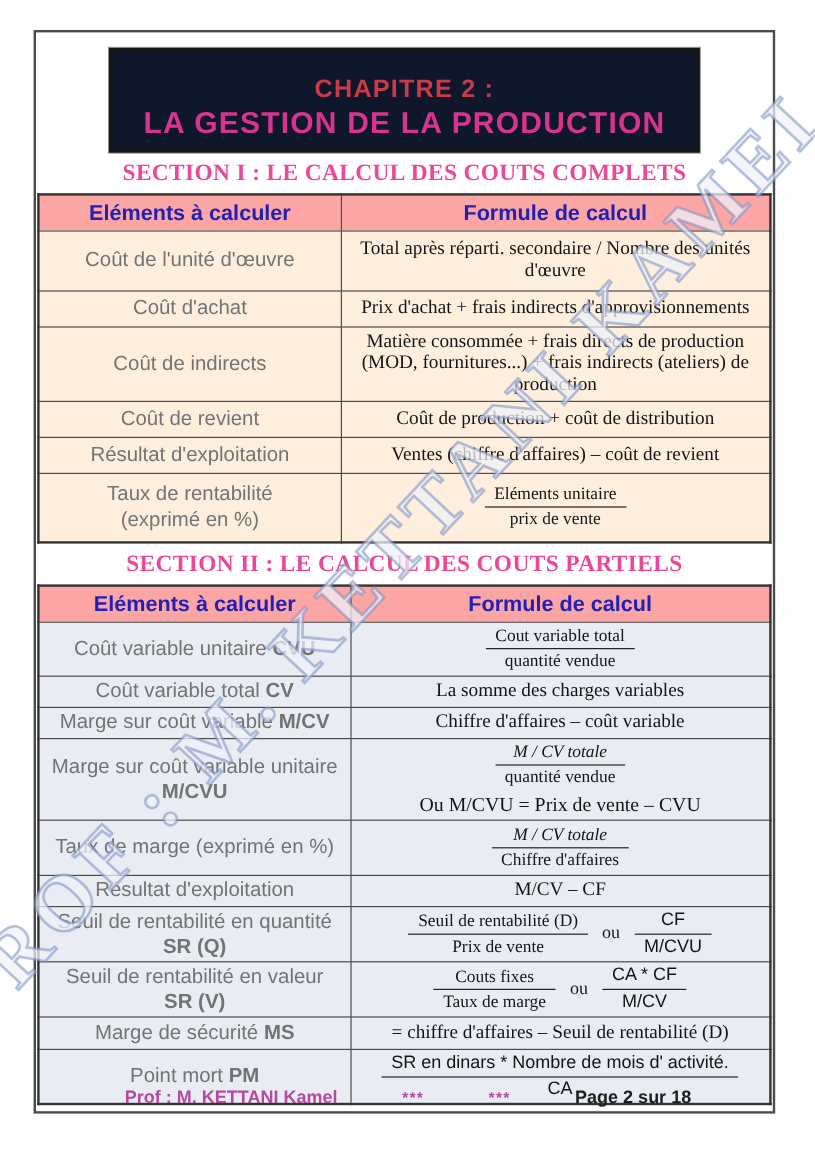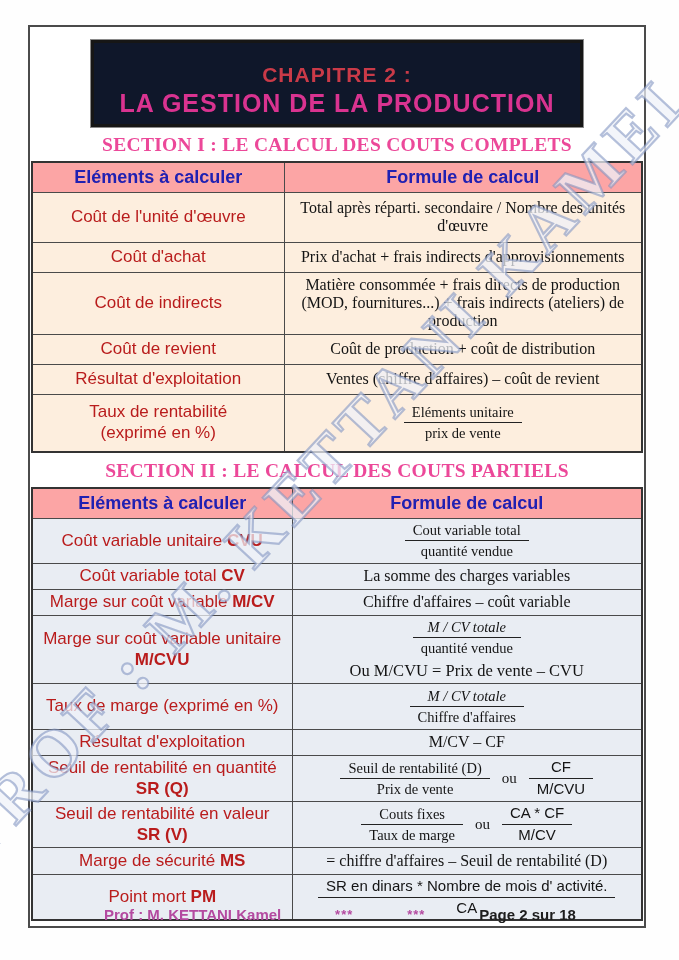--- a/index.html
+++ b/index.html
@@ -16,21 +16,21 @@
   .section-title{text-align:center;font-family:"Liberation Serif",serif;font-weight:700;
                  font-size:19.5px;color:#ec4899;margin-top:7px;letter-spacing:0.3px;}
   
   table.fm{border-collapse:collapse;width:610px;margin:5px auto 0;table-layout:fixed;
            border:2px solid #333;}
   table.fm th,table.fm td{border:1px solid #4a4a4a;padding:2px 6px;vertical-align:middle;box-sizing:border-box;}
   table.fm th{background:#fca5a5;color:#2020b2;font-size:18px;font-weight:700;text-align:center;height:30px;}
   col.c1{width:252px;} col.c2{width:358px;}
   .t1 td{background:#fdeede;}
   .t2 td{background:#e9edf3;}
-  td.el{text-align:center;font-size:17px;color:#b91c1c;}
+  td.el{text-align:center;font-size:17px;color:#737373;}
   td.el .ab{font-weight:700;}
   td.el .ab2{display:block;font-weight:700;margin-top:1px;}
   td.fo{text-align:center;font-family:"Liberation Serif",serif;font-size:16px;color:#141414;}
   .frac{display:inline-block;text-align:center;vertical-align:middle;font-size:14.5px;line-height:1.25;}
   .frac .num{display:block;border-bottom:1.4px solid #222;padding:0 8px 1px;}
   .frac .den{display:block;padding:1px 8px 0;}
   .frac.it .num{font-style:italic;}
   .frac.sans{font-family:"Liberation Sans",sans-serif;font-size:15px;}
   .frac-pair{display:flex;align-items:center;justify-content:center;gap:12px;}
   .ou{font-family:"Liberation Serif",serif;font-size:15px;}

